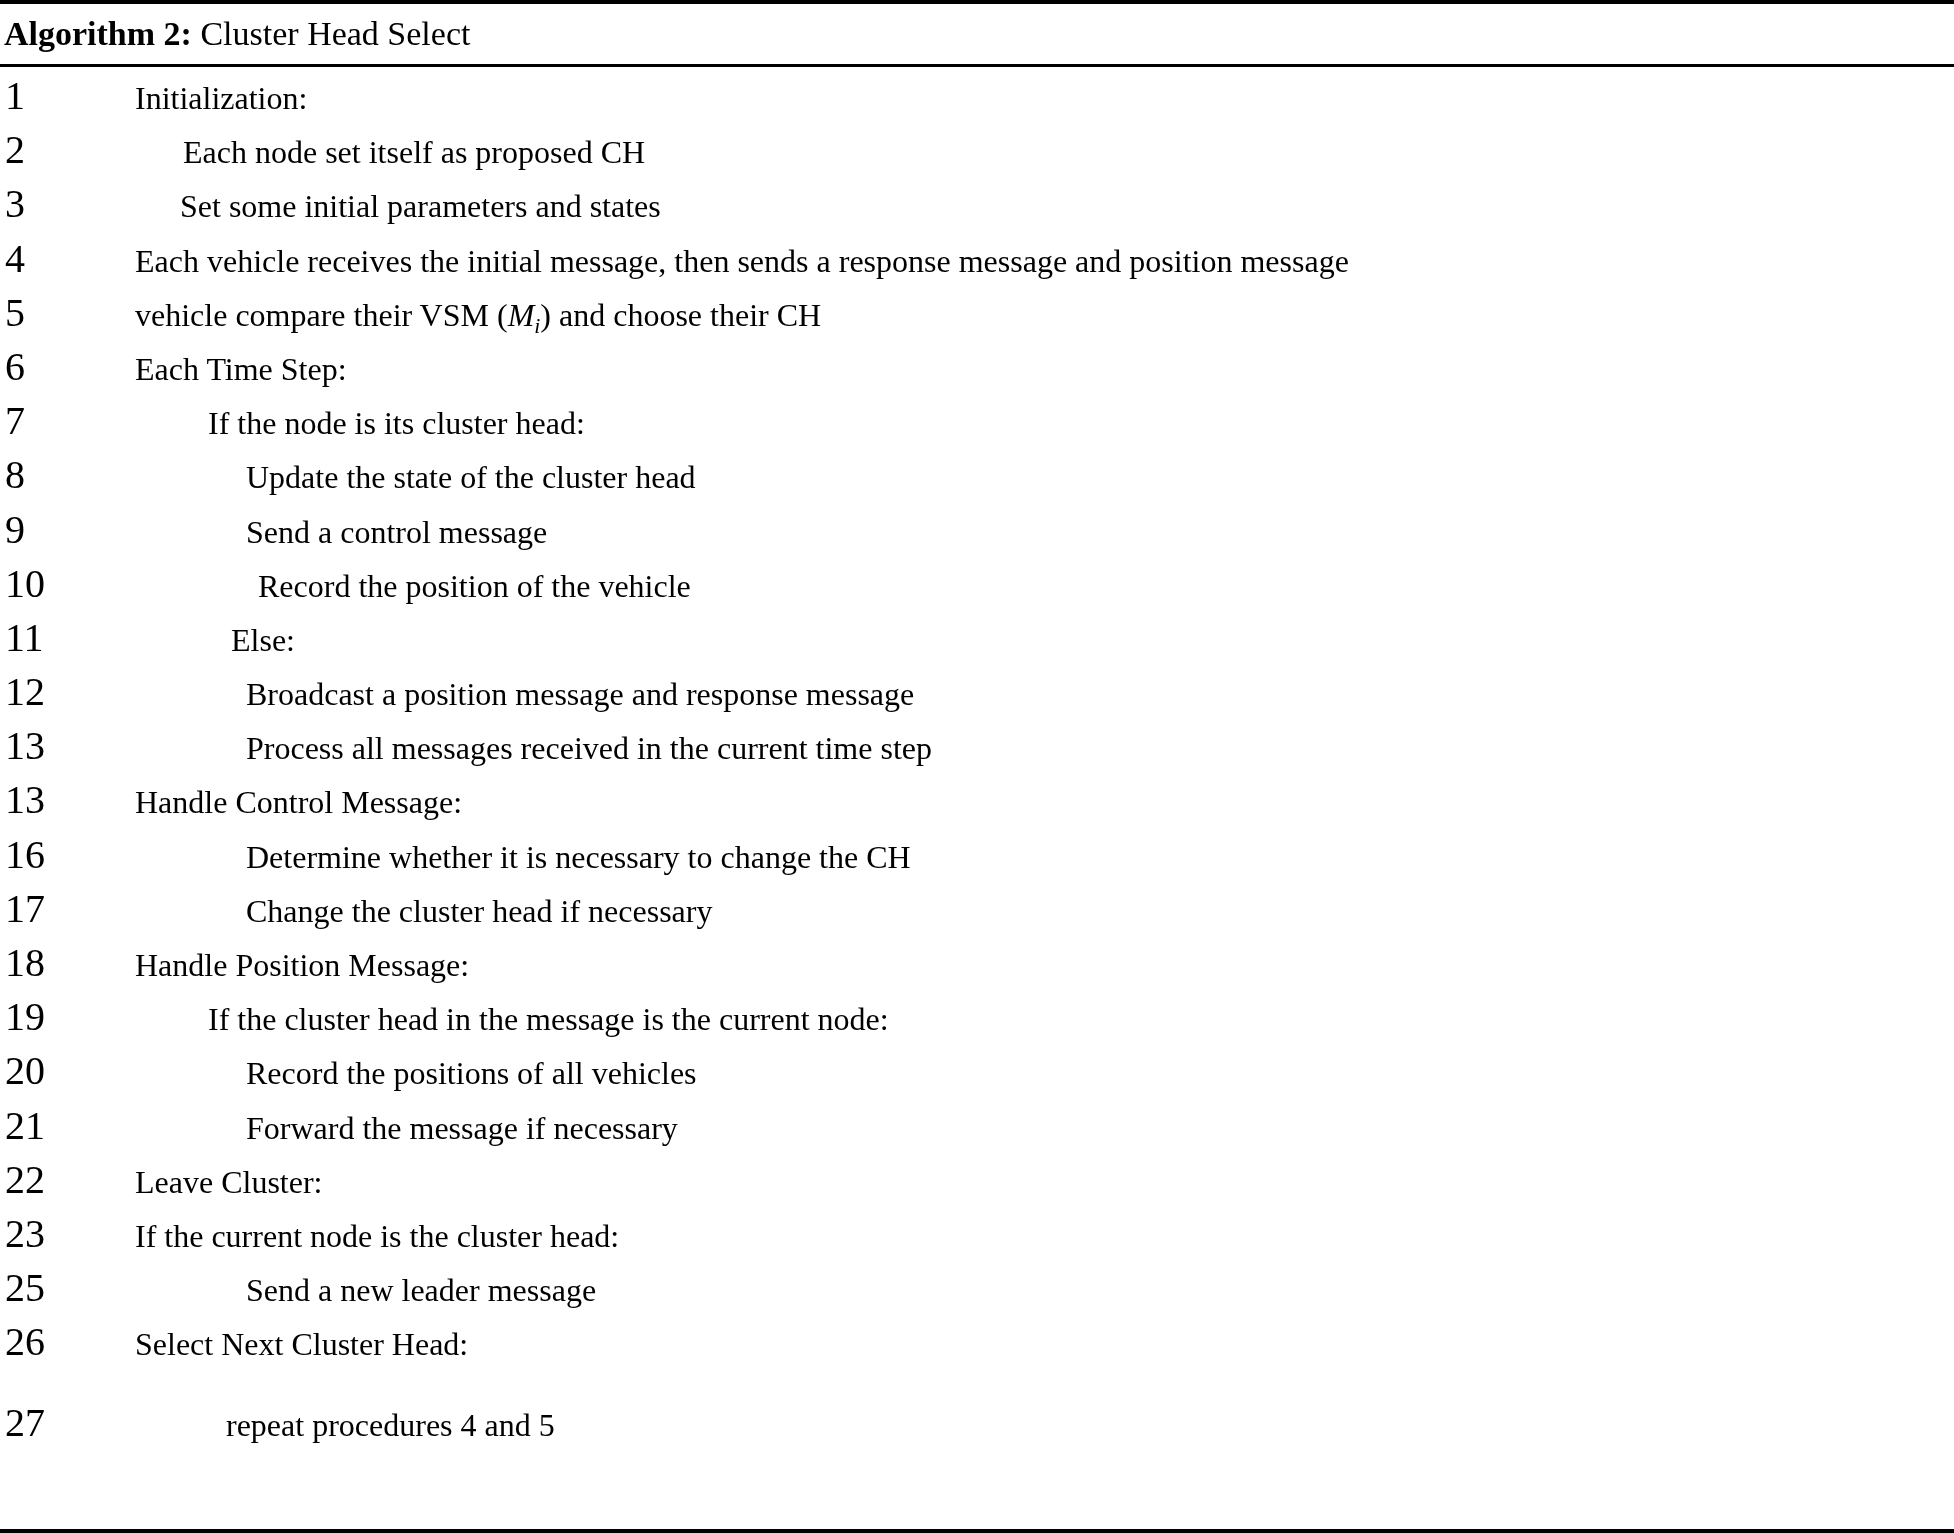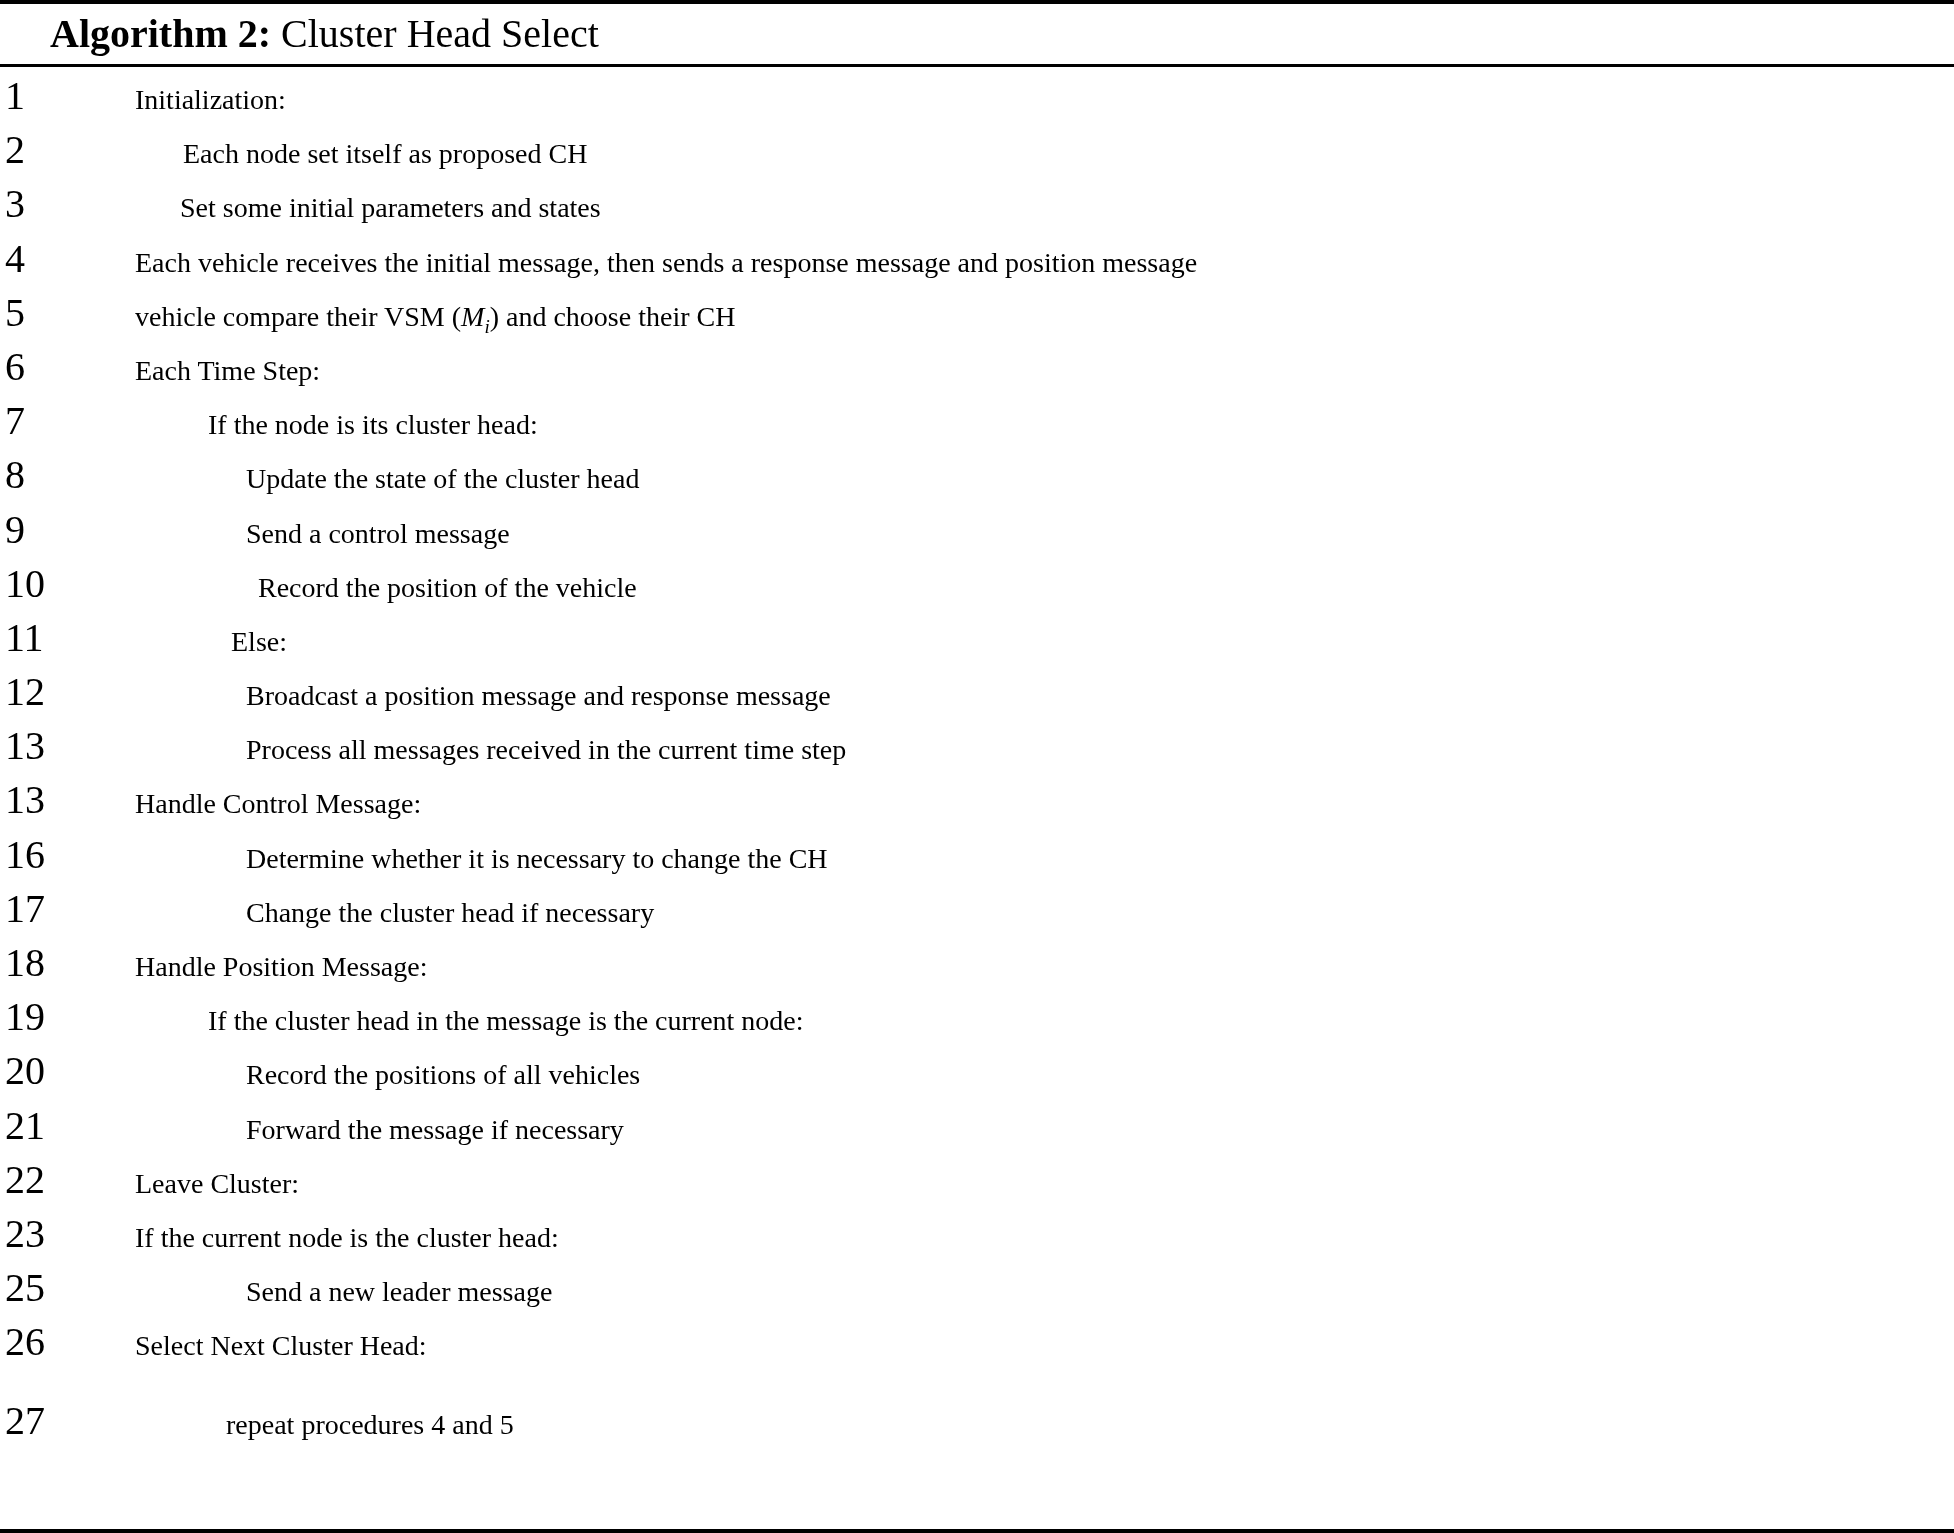--- a/index.html
+++ b/index.html
@@ -36,26 +36,25 @@
   .algo-inner {
     display: flex;
     flex-direction: column;
     width: 100%;
     height: 100%;
     box-sizing: border-box;
   }
 
   
   .algo-caption {
-    font-size: 40px;
+    font-size: 34px;
     line-height: 52px;
     padding: 4px 0 4px 4px;
     white-space: nowrap;
     flex: 0 0 auto;
-    margin-left: 46px;
   }
   .algo-caption .caption-label {
     font-weight: bold;
   }
   .algo-caption .caption-title {
     font-weight: normal;
   }
 
   
   .algo-body {
@@ -78,21 +77,21 @@
     flex: 0 0 auto;
     width: 128px;
     padding-left: 5px;
     box-sizing: border-box;
     text-align: left;
     font-size: 40px;
   }
 
   .line-text {
     flex: 1 1 auto;
-    font-size: 28px;
+    font-size: 32px;
   }
 
   
   .ind-0   { padding-left: 7px;   }
   .ind-1   { padding-left: 55px;  }
   .ind-1a  { padding-left: 52px;  }
   .ind-15  { padding-left: 80px;  }
   .ind-else{ padding-left: 103px; }
   .ind-2   { padding-left: 118px; }
   .ind-2a  { padding-left: 130px; }

